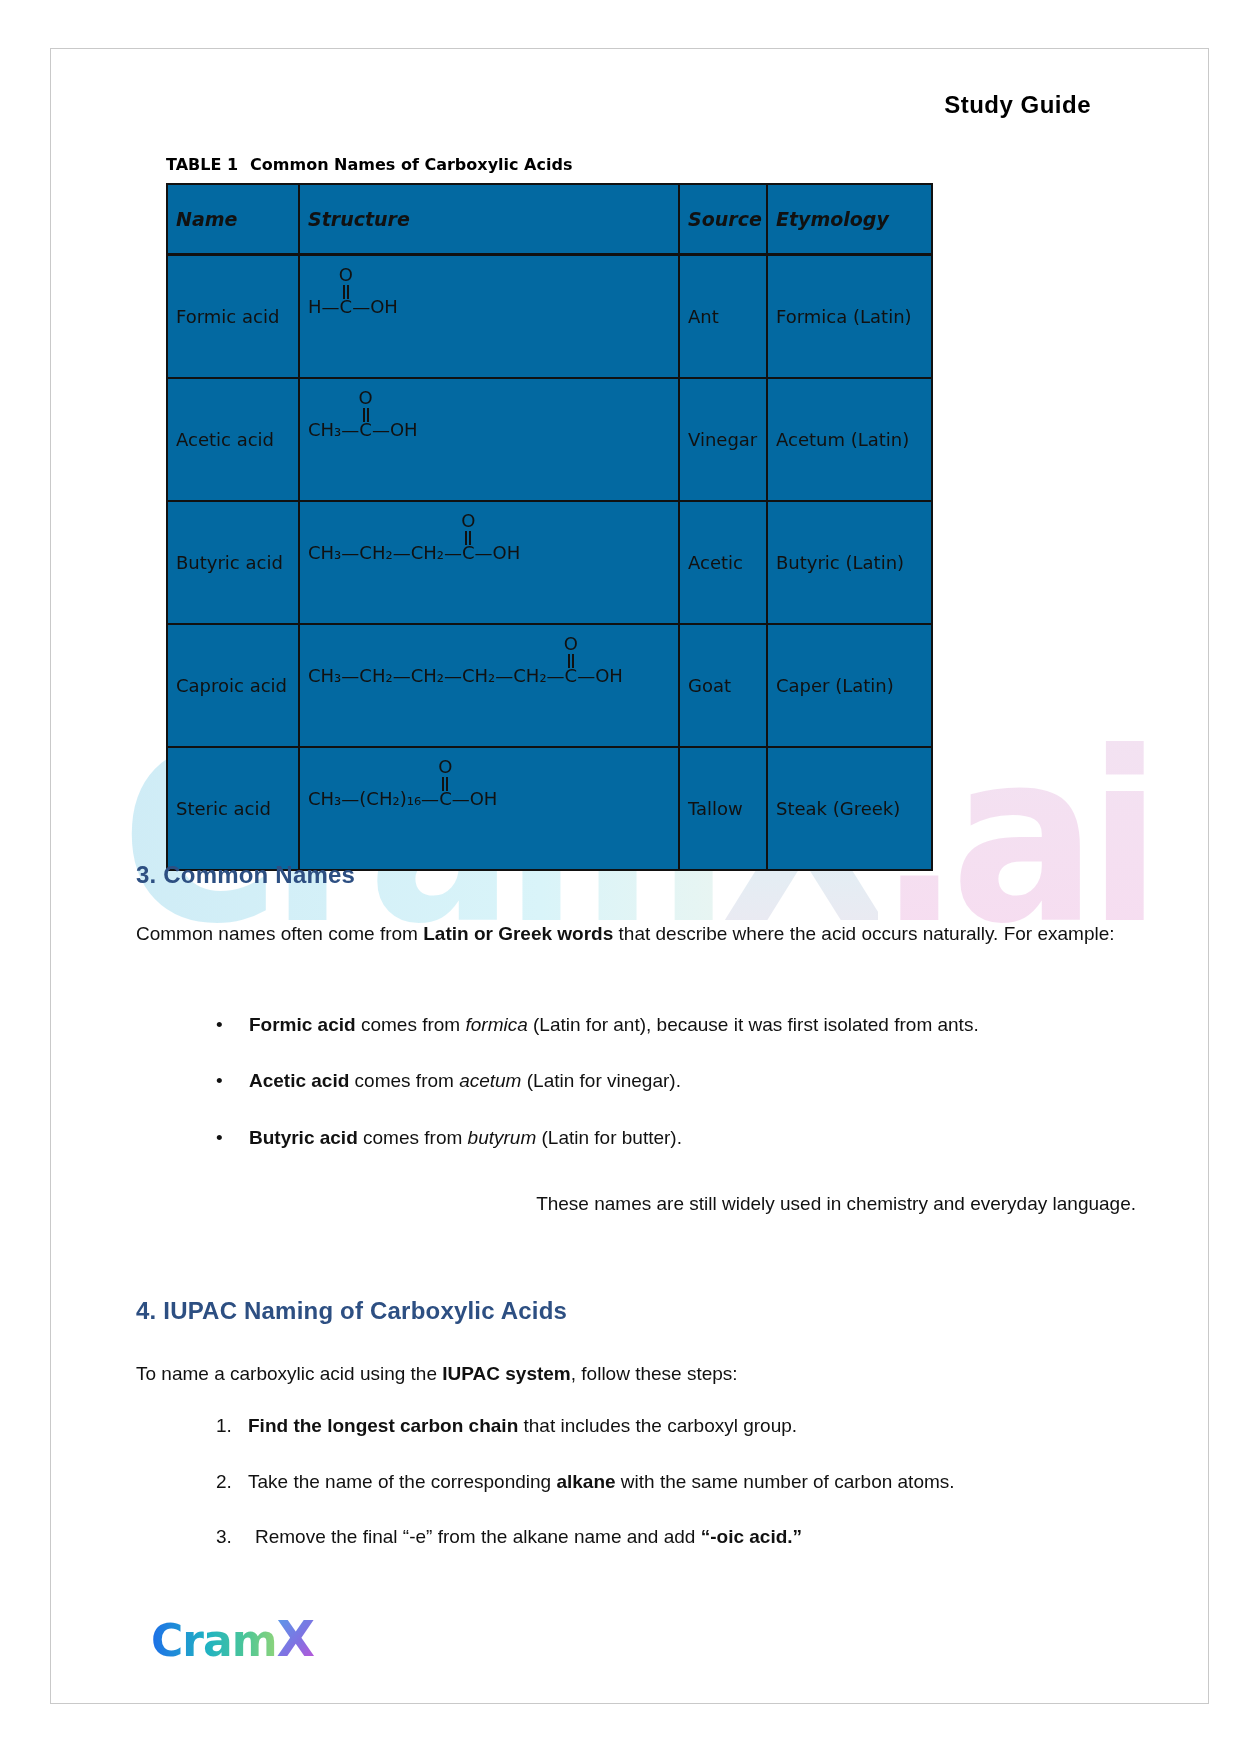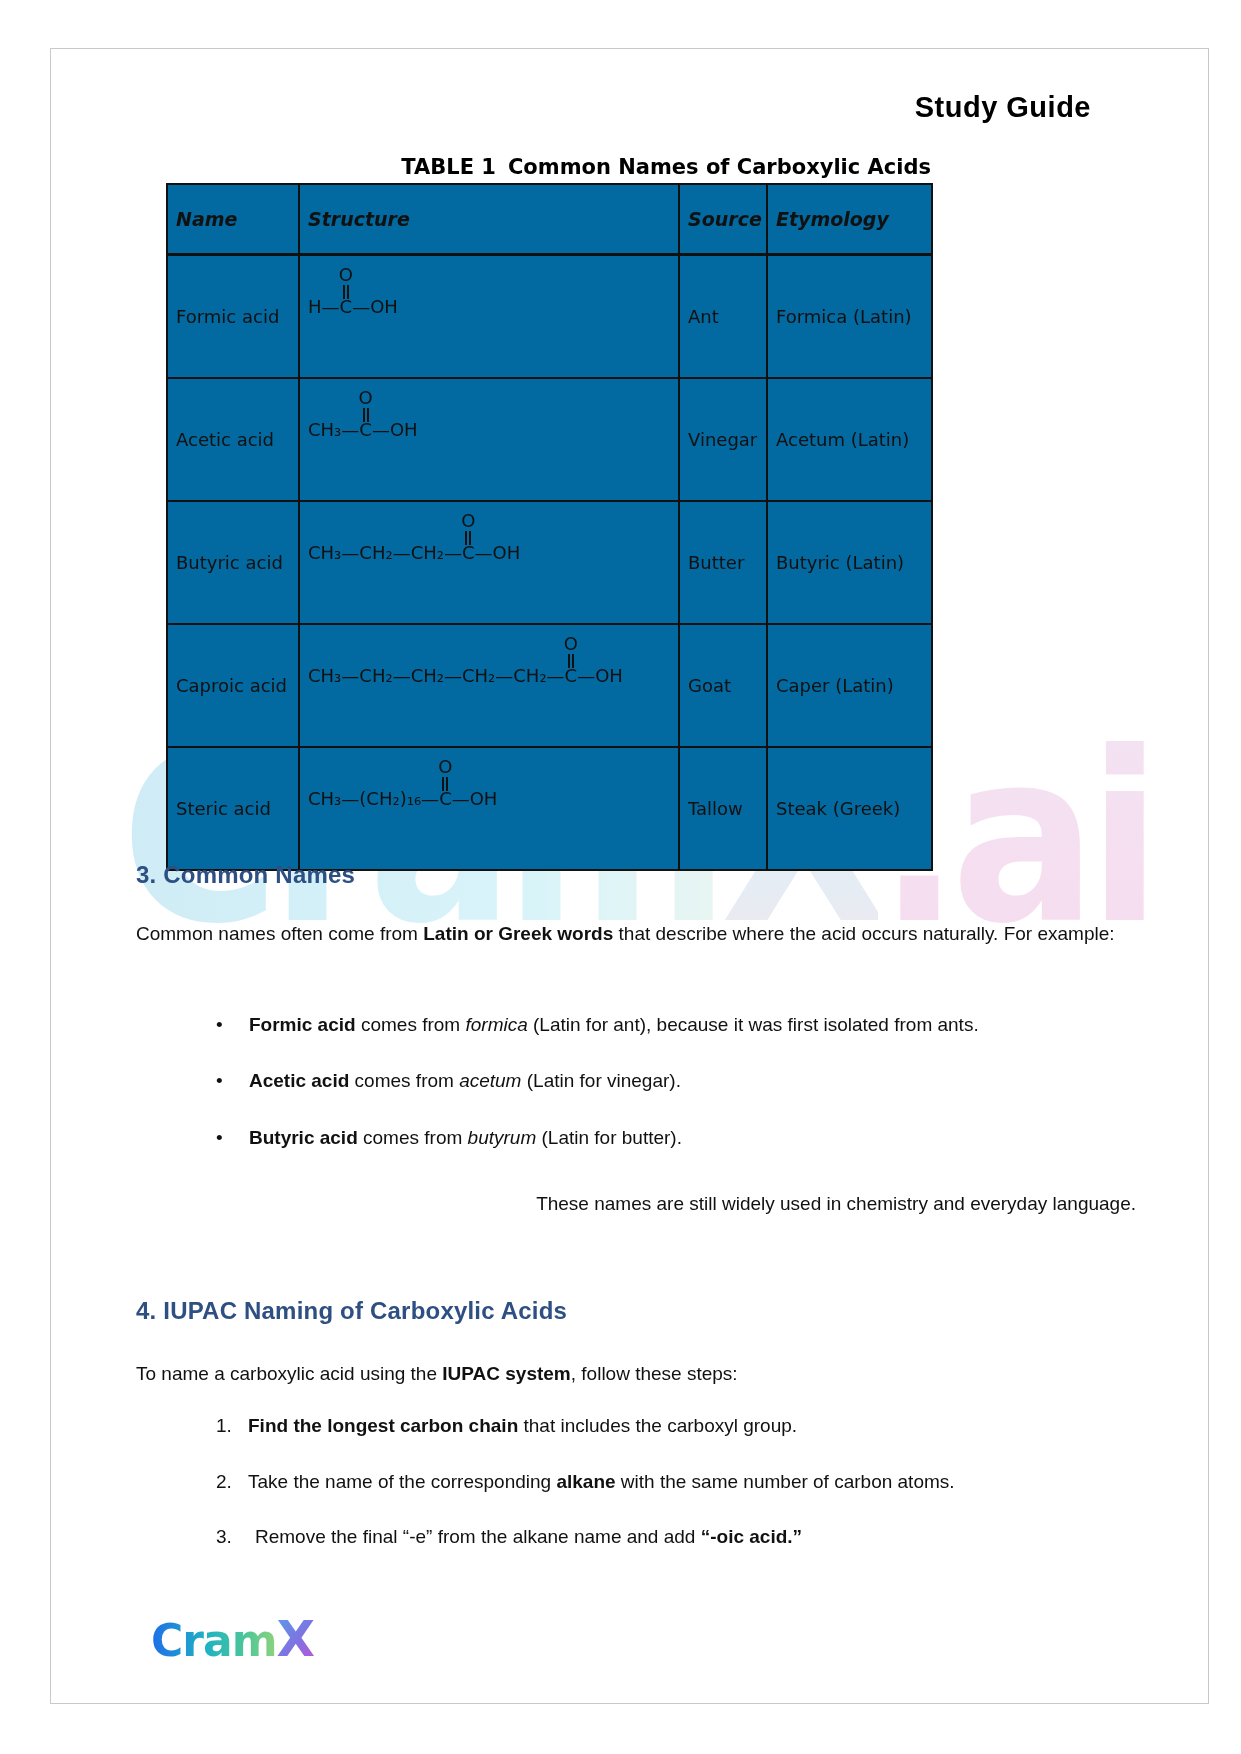--- a/index.html
+++ b/index.html
@@ -1,21 +1,21 @@
 <!DOCTYPE html>
 <html><head>
 <meta charset="utf-8">
 <style>
   html,body{margin:0;padding:0;background:#ffffff;}
   body{width:1241px;height:1754px;position:relative;font-family:"Liberation Sans",sans-serif;color:#111;}
   .page{position:absolute;left:50px;top:48px;width:1157px;height:1654px;background:#fff;border:1px solid #c9c9c9;overflow:hidden;}
 
-  .doc-title{position:absolute;top:42px;right:117px;font-size:29px;font-weight:bold;color:#000;letter-spacing:0.5px;}
+  .doc-title{position:absolute;top:42px;right:117px;font-size:24px;font-weight:bold;color:#000;letter-spacing:0.5px;}
 
-  .tbl-caption{position:absolute;top:106px;left:115px;width:765px;text-align:right;font-family:"DejaVu Sans",sans-serif;font-size:21px;font-weight:bold;color:#000;}
+  .tbl-caption{position:absolute;top:106px;left:115px;width:765px;text-align:left;font-family:"DejaVu Sans",sans-serif;font-size:16px;font-weight:bold;color:#000;}
   .tbl-caption .cap-label{margin-right:12px;}
 
   table.acids{position:absolute;top:134px;left:115px;width:765px;border-collapse:collapse;table-layout:fixed;font-family:"DejaVu Sans",sans-serif;font-size:18px;color:#111;background:#0369a1;}
   table.acids td,table.acids th{border:2px solid #111;vertical-align:middle;text-align:left;overflow:hidden;}
   table.acids th{font-size:19px;font-weight:bold;font-style:italic;padding-left:8px;height:66px;border-bottom:3px solid #111;}
   table.acids td{padding-left:8px;height:101px;}
   td.structure{vertical-align:bottom;padding:0 0 20px 8px;white-space:nowrap;}
   .chain{display:inline-block;line-height:22px;}
   .carbonyl{position:relative;display:inline-block;}
   .dbond{position:absolute;left:50%;transform:translateX(-50%);bottom:calc(100% - 3px);width:6px;height:14px;border-left:2px solid #111;border-right:2px solid #111;box-sizing:border-box;}
@@ -83,21 +83,21 @@
           </tr>
           <tr>
             <td>Acetic acid</td>
             <td class="structure"><div class="chain"><span>CH₃—</span><span class="carbonyl">C<span class="dbond"></span><span class="oxy">O</span></span><span>—OH</span></div></td>
             <td>Vinegar</td>
             <td>Acetum (Latin)</td>
           </tr>
           <tr>
             <td>Butyric acid</td>
             <td class="structure"><div class="chain"><span>CH₃—CH₂—CH₂—</span><span class="carbonyl">C<span class="dbond"></span><span class="oxy">O</span></span><span>—OH</span></div></td>
-            <td>Butter</td>
+            <td>Acetic</td>
             <td>Butyric (Latin)</td>
           </tr>
           <tr>
             <td>Caproic acid</td>
             <td class="structure"><div class="chain"><span>CH₃—CH₂—CH₂—CH₂—CH₂—</span><span class="carbonyl">C<span class="dbond"></span><span class="oxy">O</span></span><span>—OH</span></div></td>
             <td>Goat</td>
             <td>Caper (Latin)</td>
           </tr>
           <tr>
             <td>Steric acid</td>

